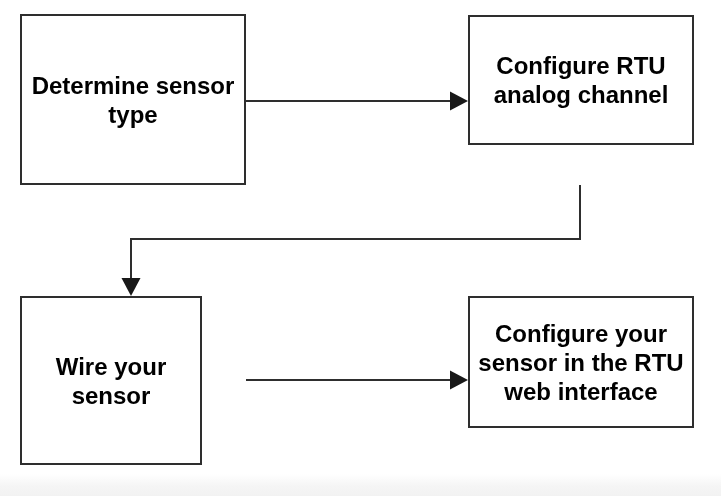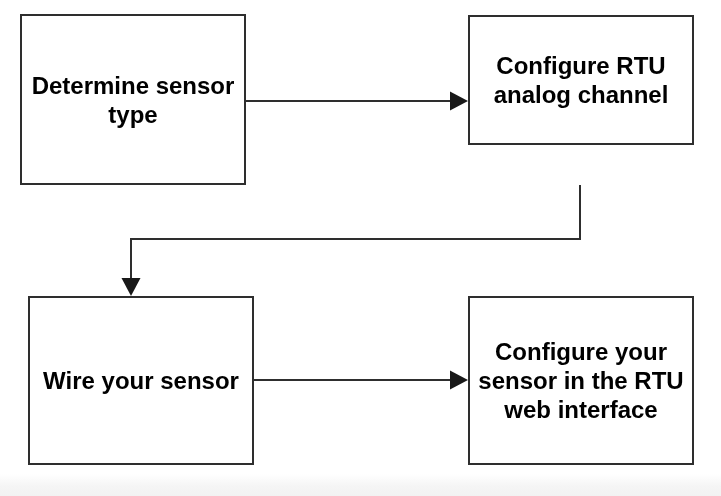--- a/index.html
+++ b/index.html
@@ -32,22 +32,22 @@
     justify-content: center;
     text-align: center;
     font-size: 24px;
     line-height: 29px;
     color: #000000;
     white-space: pre-line;
     font-weight: bold;
   }
   .node-1 { left: 20px;  top: 14px;  width: 226px; height: 171px; }
   .node-2 { left: 468px; top: 15px;  width: 226px; height: 130px; }
-  .node-3 { left: 28px;  top: 296px; width: 226px; height: 169px; }
-  .node-4 { left: 468px; top: 296px; width: 226px; height: 169px; }
+  .node-3 { left: 20px;  top: 296px; width: 182px; height: 169px; }
+  .node-4 { left: 468px; top: 296px; width: 226px; height: 132px; }
   .page-bottom-edge {
     position: absolute;
     left: 0;
     bottom: 0;
     width: 721px;
     height: 22px;
     background: linear-gradient(180deg, #ffffff 0%, #f5f5f5 55%, #f2f2f2 100%);
   }
 </style>
 </head>

